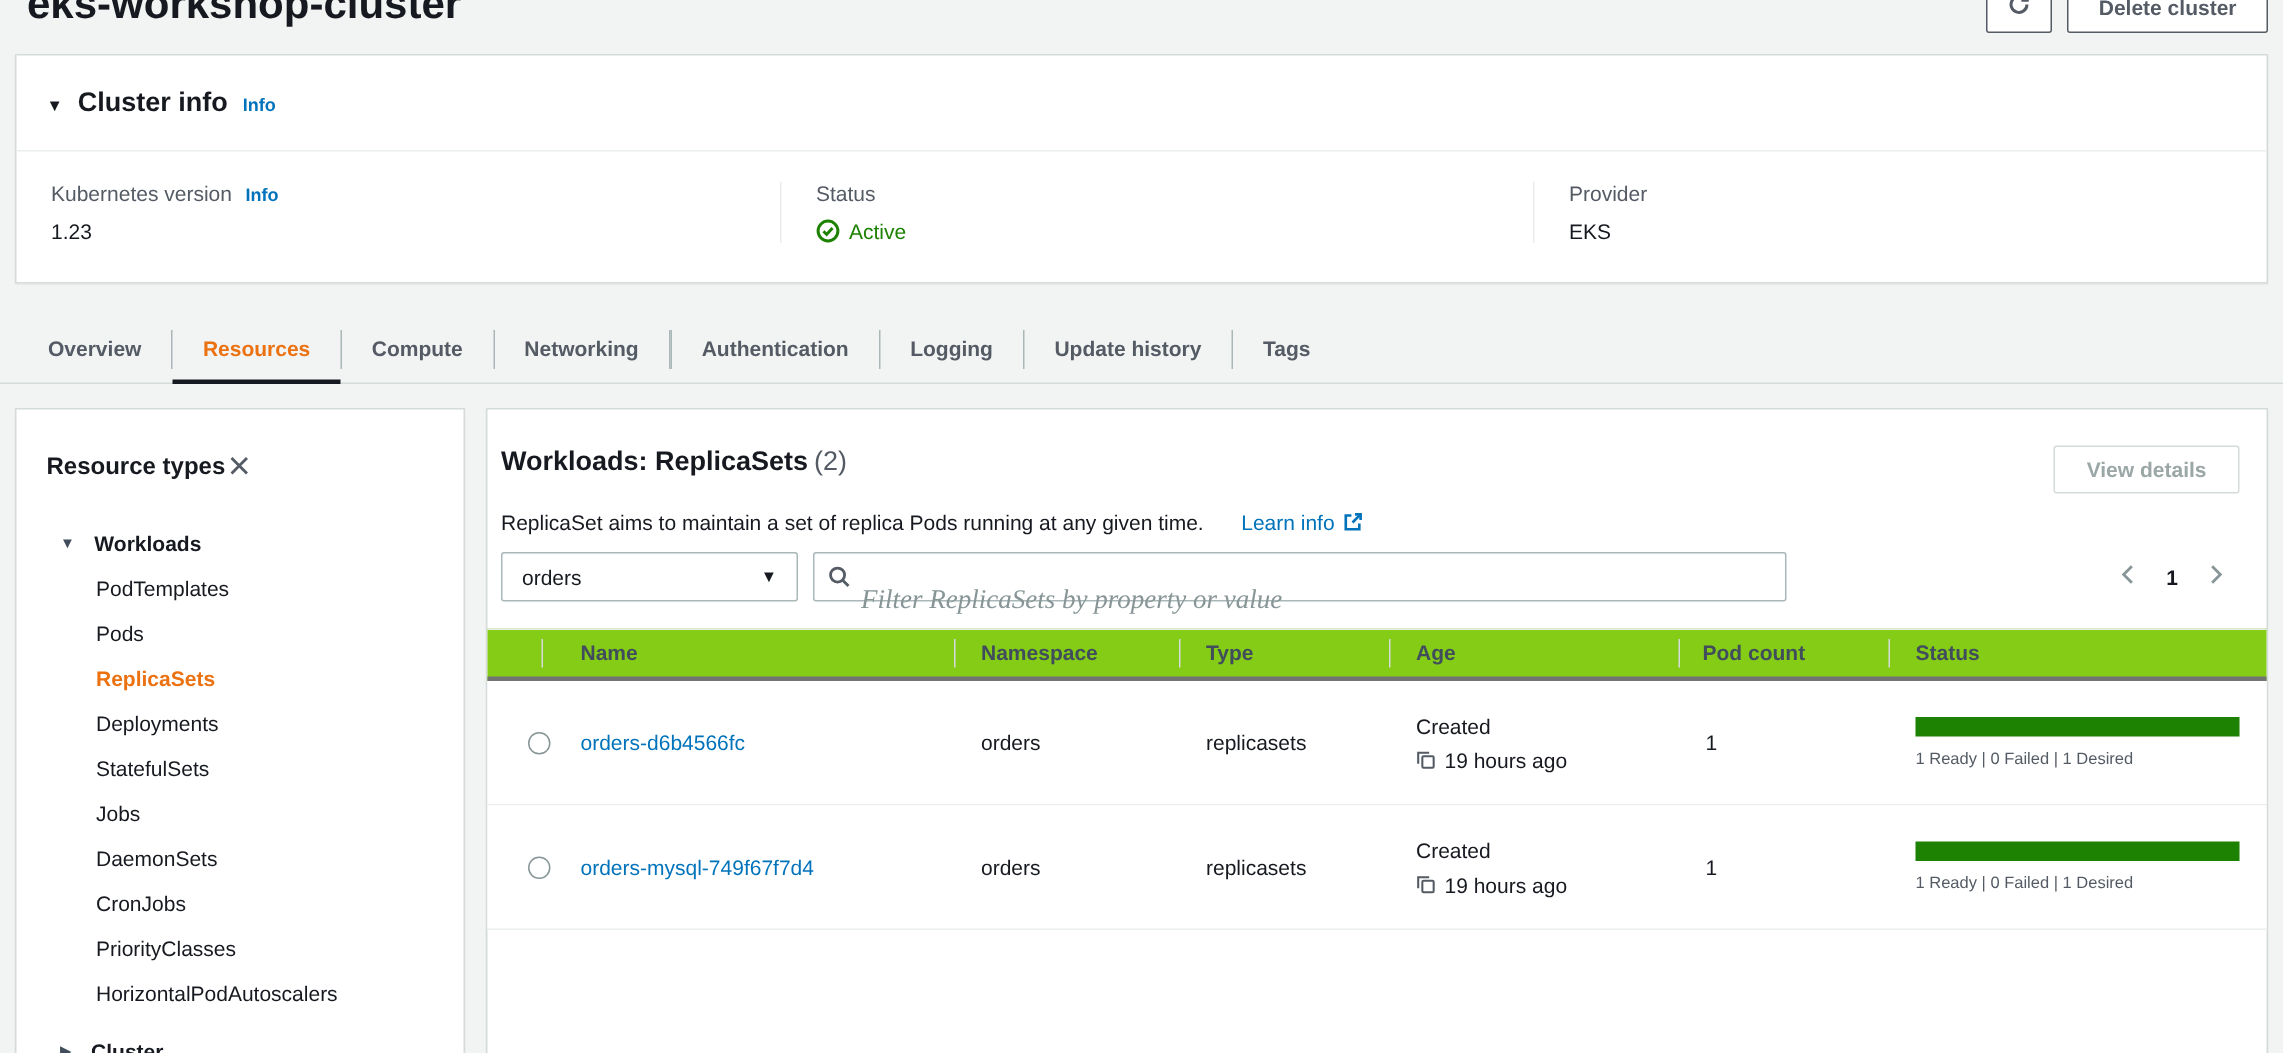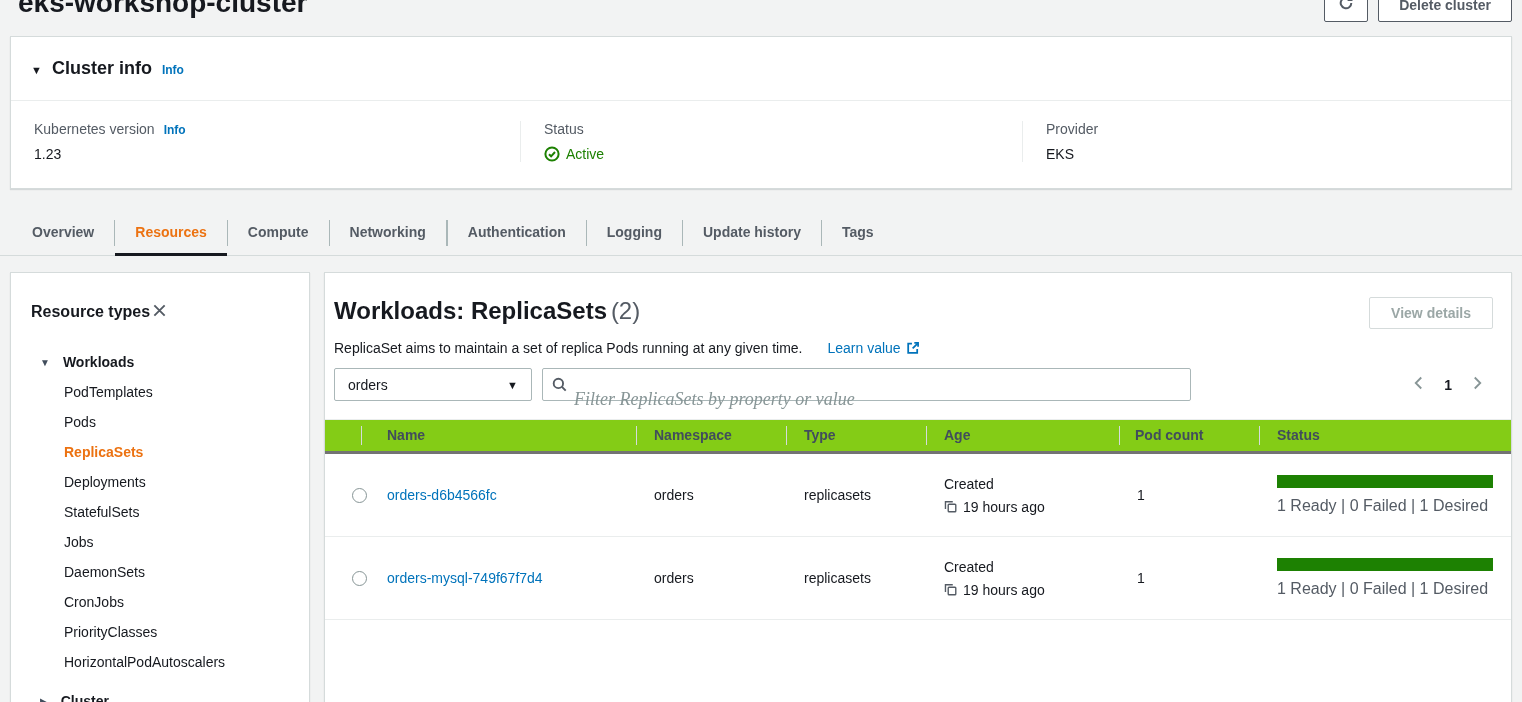--- a/index.html
+++ b/index.html
@@ -57,21 +57,21 @@
               font-weight:bold; height:30px; cursor:pointer; }
   .tree-caret { font-size:10px; color:#414d5c; }
   .sb-item { padding-left:53px; height:30px; line-height:30px; cursor:pointer; }
   .sb-item.selected { color:#ec7211; font-weight:bold; }
   .sb-group.collapsed { margin-top:9px; }
 
   
   .main { flex:1; display:flex; flex-direction:column; }
   .main-header { display:flex; justify-content:space-between; align-items:flex-start;
                  padding:24px 18px 0 9px; }
-  .main-title { font-size:24px; font-weight:bold; }
+  .main-title { font-size:18px; font-weight:bold; }
   .main-count { font-weight:normal; color:#545b64; }
   .view-details { background:#fff; border:1px solid #d5dbdb; color:#9ba7a6; font-weight:bold;
                   font-size:14px; padding:7px 21px; border-radius:2px; font-family:inherit; }
   .main-desc { padding:11px 18px 0 9px; display:flex; align-items:center;gap:16px; }
   .learn-more { color:#0073bb; text-decoration:none; margin-left:9px; display:inline-flex;
                 align-items:center; gap:5px; }
   .filter-row { display:flex; align-items:center; padding:12px 18px 0 9px; gap:10px; }
   .dropdown { width:198px; height:33px; border:1px solid #aab7b8; border-radius:2px;
               display:flex; align-items:center; justify-content:space-between;
               padding:0 13px; background:#fff; cursor:pointer; }
@@ -104,21 +104,21 @@
           background:#fff; }
   .td { padding-left:18px; }
   .td.col-name { padding-left:26px; }
   .radio { width:15px; height:15px; border:1.5px solid #879596; border-radius:50%;
            margin-left:9px; background:#fff; cursor:pointer; }
   .name-link { color:#0073bb; text-decoration:none; }
   .age-cell { display:flex; flex-direction:column; gap:7px; }
   .age-line2 { display:flex; align-items:center; gap:6px; }
   .status-cell { display:flex; flex-direction:column; gap:9px; padding-right:18px; }
   .status-bar { height:13px; width:100%; background:#1d8102; }
-  .status-text { font-size:16px; color:#545b64; }
+  .status-text { font-size:11px; color:#545b64; }
 </style>
 </head>
 <body>
 
 <div class="page-header">
   <h1 class="page-title">eks-workshop-cluster</h1>
   <div class="header-actions">
     <button class="btn btn-icon">
       <span>
         <svg width="16" height="16" viewBox="0 0 16 16" fill="none" stroke="#545b64" stroke-width="2">
@@ -222,21 +222,21 @@
     <div class="main-header">
       <div>
         <span class="main-title">Workloads: ReplicaSets</span>
         <span class="main-title main-count">(2)</span>
       </div>
       <button class="view-details" disabled="">View details</button>
     </div>
     <div class="main-desc">
       <span>ReplicaSet aims to maintain a set of replica Pods running at any given time.</span>
       <a class="learn-more" href="#">
-        <span>Learn value</span>
+        <span>Learn info</span>
         <span style="display:flex;">
           <svg width="14" height="14" viewBox="0 0 16 16" fill="none" stroke="#0073bb" stroke-width="2">
             <path d="M12.8 9.2v4.3H2.5V3h4.3"></path>
               <path d="M9.5 2.2h4.3v4.3"></path>
               <path d="M13.4 2.6L7.6 8.4"></path>
           </svg>
         </span>
       </a>
     </div>
     <div class="filter-row">

